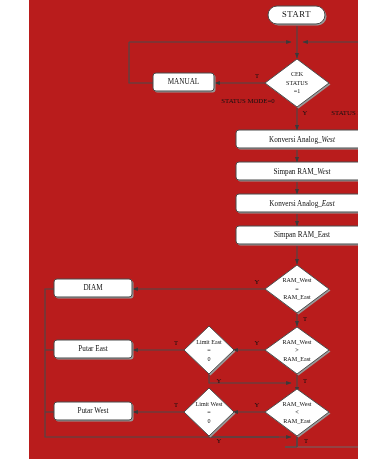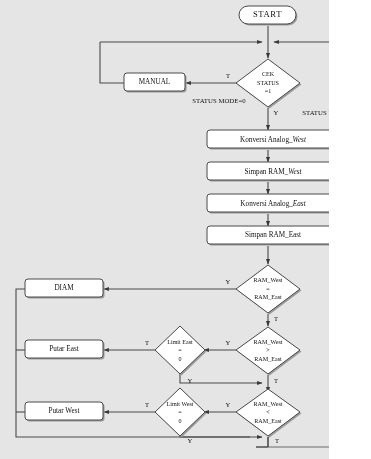--- a/index.html
+++ b/index.html
@@ -4,23 +4,24 @@
 <style>
   html, body {
     margin: 0;
     padding: 0;
     background: #ffffff;
   }
   #page {
     position: relative;
     width: 329px;
     height: 459px;
-    background: #e5e5e5;
+    background: #b91c1c;
     font-family: "Liberation Serif", "DejaVu Serif", serif;
     overflow: hidden;
+    margin-left: 29px;
   }
   svg#flow {
     position: absolute;
     left: 0;
     top: 0;
     width: 371px;
     height: 459px;
   }
   .nodeshape {
     fill: #ffffff;

